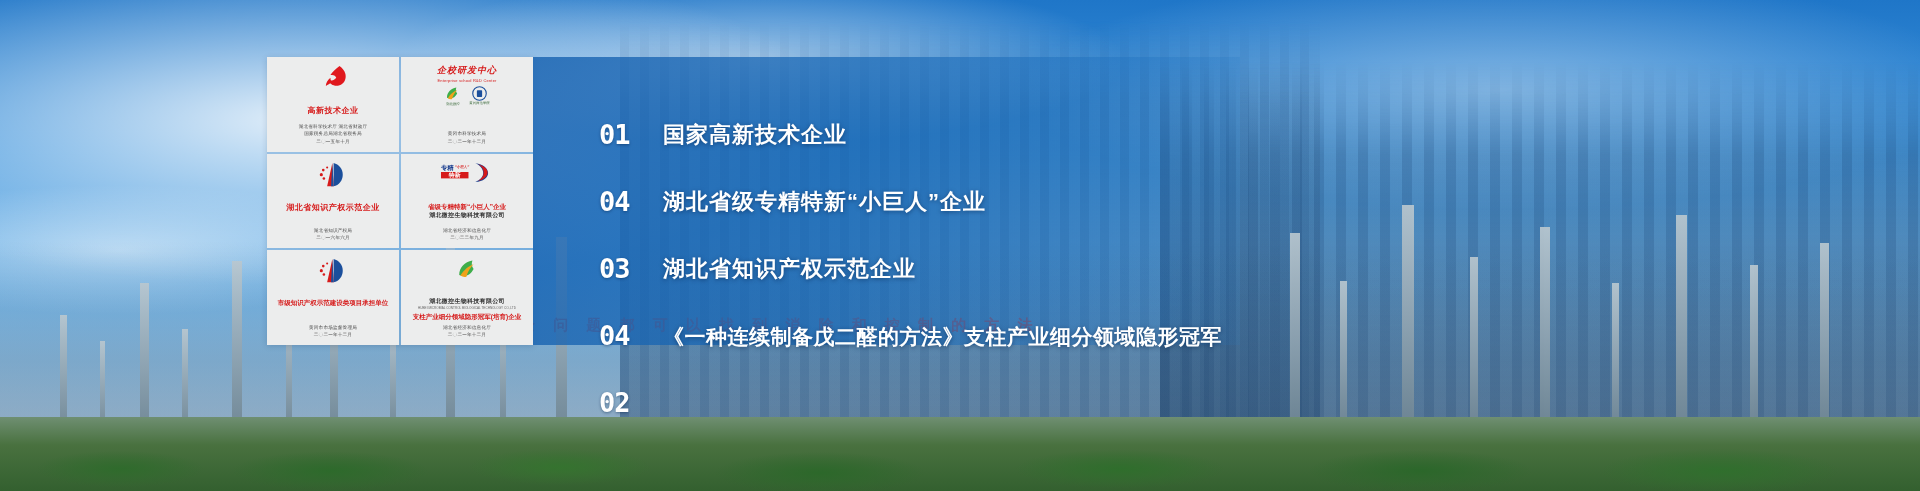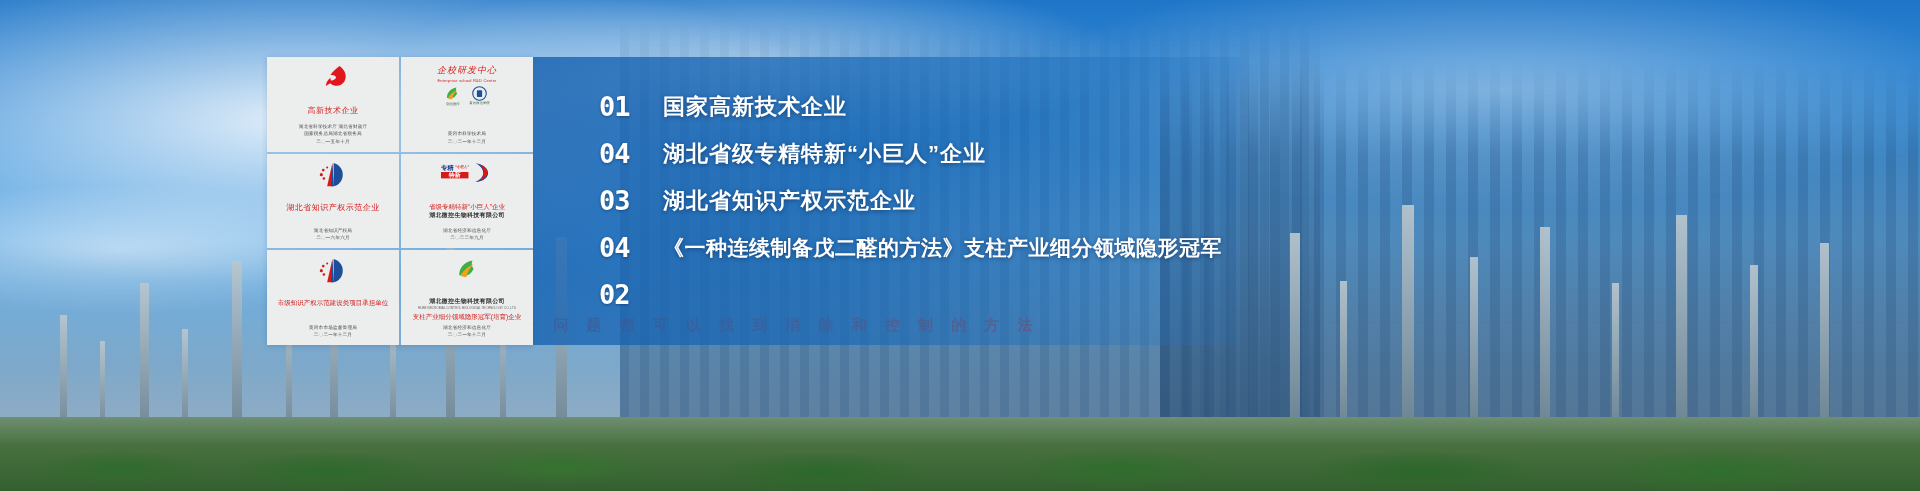--- a/index.html
+++ b/index.html
@@ -69,52 +69,52 @@
     gap:2px;background:rgba(120,170,215,.55);
     box-shadow:0 1px 6px rgba(0,40,80,.18);
   }
   .cert{
     background:#eceded;position:relative;
     display:flex;flex-direction:column;align-items:center;justify-content:flex-start;
     padding:7px 4px 5px;box-sizing:border-box;overflow:hidden;
   }
   .cert-logos{height:40px;display:flex;justify-content:center;gap:6px;}
   .cert-title{
-    color:#d61a1a;font-weight:normal;font-size:8px;line-height:1.25;
+    color:#d61a1a;font-weight:bold;font-size:8px;line-height:1.25;
     text-align:left;letter-spacing:.5px;margin-top:2px;
   }
   .cert-title.sm{font-size:6.5px;letter-spacing:0;}
   .cert-sub{
     color:#2f2f2f;font-weight:bold;font-size:6px;line-height:1.3;
     text-align:center;margin-top:1px;letter-spacing:.3px;
   }
   .cert-issuer{
     color:#4a4a4a;font-size:4.6px;line-height:1.55;text-align:center;
     margin-top:auto;padding-bottom:2px;letter-spacing:.2px;
   }
   
   .mk{display:block;}
   .mk-flame{width:26px;height:26px;}
   .mk-rnd{display:flex;flex-direction:column;align-items:center;}
-  .mk-rnd .cn{color:#d61a1a;font-size:9px;font-weight:normal;letter-spacing:1px;font-family:"Liberation Serif",serif;font-style:italic;}
+  .mk-rnd .cn{color:#d61a1a;font-size:9px;font-weight:bold;letter-spacing:1px;font-family:"Liberation Serif",serif;font-style:italic;}
   .mk-rnd .en{color:#d61a1a;font-size:4px;letter-spacing:.2px;margin-top:1px;}
   .mk-row{display:flex;gap:8px;align-items:center;justify-content:center;margin-top:2px;}
   .mk-leaf{width:17px;height:17px;}
   .mk-seal{width:15px;height:15px;}
   .mk-ip{width:30px;height:26px;}
   .mk-zjtx{width:54px;height:22px;}
   .mk-cap{font-size:3.4px;color:#3a6a3a;text-align:center;letter-spacing:0;}
 
   
   .list-panel{
     position:absolute;left:533px;top:57px;width:707px;height:288px;
     background:linear-gradient(100deg, rgba(21,96,175,.80) 0%, rgba(24,104,182,.70) 45%, rgba(30,112,190,.40) 78%, rgba(36,120,196,.12) 100%);
     box-sizing:border-box;padding:26px 0 0 66px;
   }
-  .list-row{display:flex;align-items:center;height:47px;}
+  .list-row{display:flex;align-items:flex-end;height:47px;margin-top:20px;}
   .list-num{
     color:#ffffff;font-family:"DejaVu Sans Mono","Liberation Mono",monospace;
     font-weight:bold;font-size:27px;letter-spacing:-1px;width:64px;flex:0 0 64px;
     text-shadow:0 1px 3px rgba(0,30,70,.45);
   }
   .list-text{
     color:#ffffff;font-size:22px;font-weight:bold;letter-spacing:1px;white-space:nowrap;
     text-shadow:0 1px 4px rgba(0,30,70,.55);
   }
   .list-text.long{font-size:21px;letter-spacing:.5px;}

